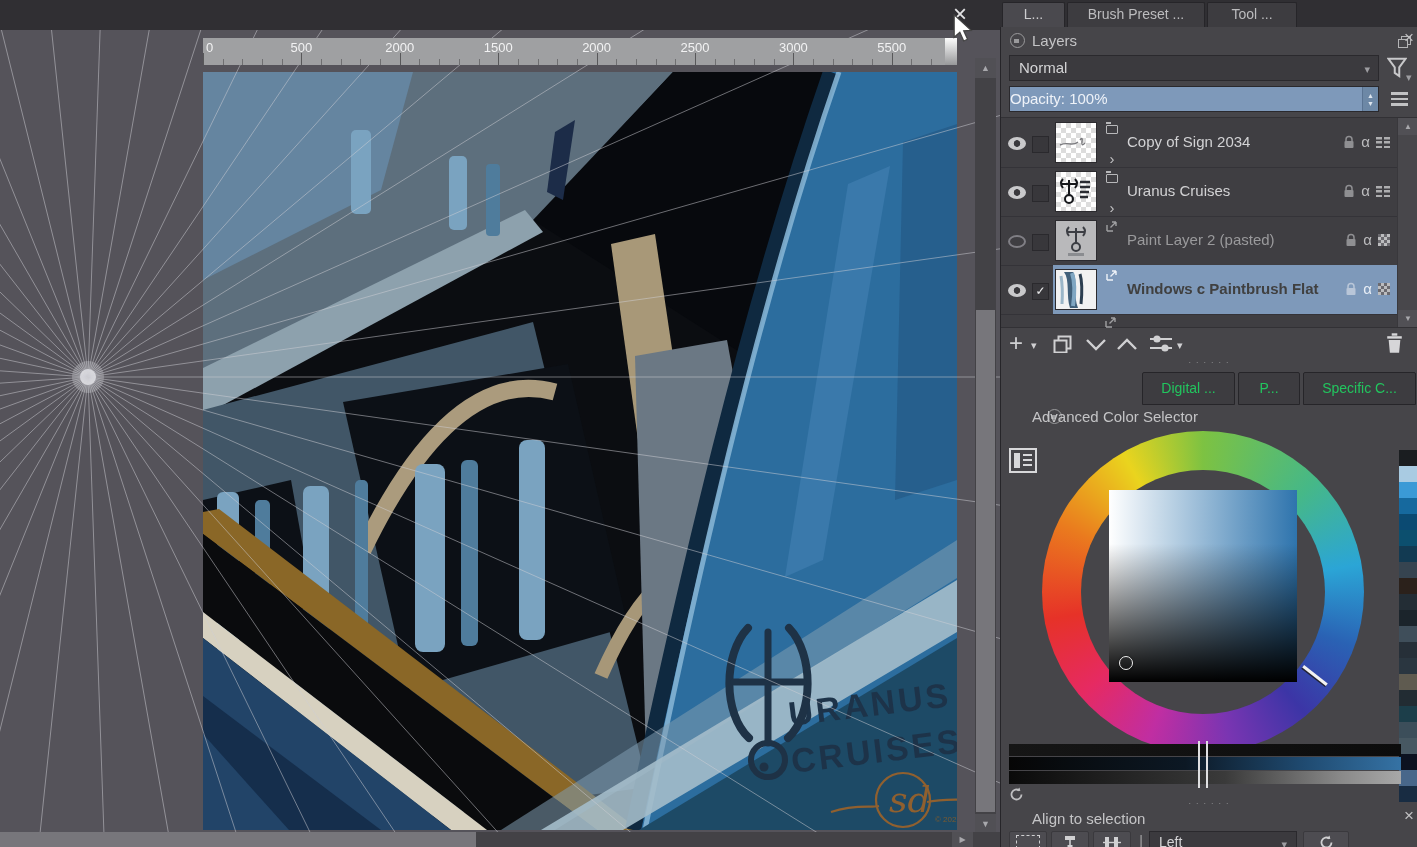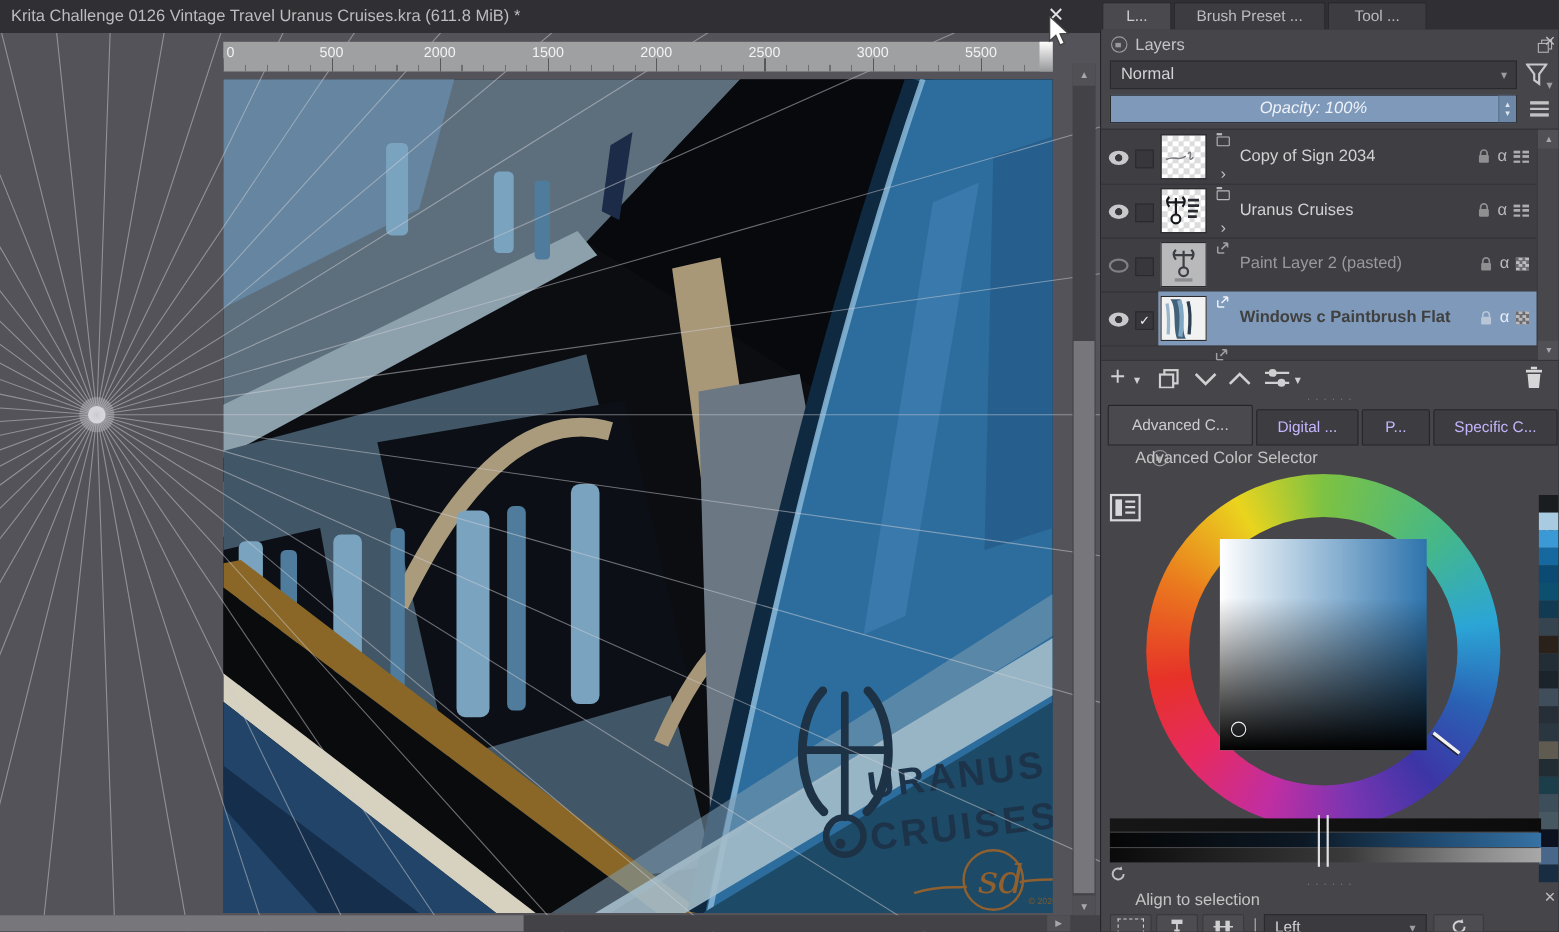--- a/index.html
+++ b/index.html
@@ -25,21 +25,21 @@
   .lockcirc::after{content:"";position:absolute;left:3.2px;top:4.5px;width:5px;height:4px;background:#9a9a9c;}
   .float-ic{width:13px;height:12px;position:relative;display:inline-block;}
   .float-ic::before{content:"";position:absolute;right:0;top:0;width:8px;height:7px;border:1.5px solid #b4b4b6;}
   .float-ic::after{content:"";position:absolute;left:0;bottom:0;width:8px;height:7px;border:1.5px solid #b4b4b6;background:#464549;}
   .dock-x{font-size:17px;color:#c0c0c2;line-height:14px;}
 
   .select-box{background:#3b3a3e;border:1px solid #2a292d;box-sizing:border-box;font-size:15px;color:#d4d4d6;}
   .caret{color:#9d9da1;font-size:11px;}
 
   .opacity-bar{background:#7e99ba;border:1px solid #2a292d;box-sizing:border-box;}
-  .opacity-text{width:100%;text-align:center;font-size:15px;color:#eef2f8;line-height:24px;font-style:italic;}
+  .opacity-text{width:100%;font-size:15px;color:#eef2f8;line-height:24px;}
   .spin{position:absolute;right:0;top:0;width:15px;height:100%;background:#6d88a6;border-left:1px solid #5a7392;
         display:flex;flex-direction:column;align-items:center;justify-content:center;gap:1px;font-size:7px;color:#dde5ee;}
   .burger{display:flex;flex-direction:column;gap:3px;}
   .burger span{display:block;width:17px;height:2.5px;background:#c2c2c4;}
 
   
   .layerlist{left:0;top:90px;width:417px;height:209px;background:#3f3e42;border-top:1px solid #323135;border-bottom:1px solid #323135;}
   .lrow{position:absolute;left:0;width:397px;height:49px;border-bottom:1px solid #343338;}
   .eye{position:absolute;left:7px;top:19px;width:18px;height:13px;border-radius:50%;
        background:radial-gradient(circle at 50% 50%, #39383c 0 3px, #c9c9cb 3.6px);}
@@ -68,21 +68,21 @@
   .listscroll{position:absolute;right:0;top:0;width:20px;height:100%;background:#48474b;border-left:1px solid #39383c;}
   .sbtn{position:absolute;left:0;width:20px;height:17px;background:#515055;color:#a8a8ac;font-size:8px;text-align:center;line-height:17px;}
   .partial{position:absolute;left:0;top:197px;width:397px;height:12px;background:#3f3e42;}
 
   
   .ltoolbar{left:0;top:303px;width:417px;height:27px;}
   .tbico{position:absolute;top:2px;color:#d0d0d2;}
   .handle{width:100%;text-align:center;color:#8a8a8c;font-size:9px;letter-spacing:1px;line-height:6px;}
 
   
-  .ctab{position:absolute;box-sizing:border-box;background:#3d3c40;border:1px solid #262529;color:#c4b5fd;font-size:14px;
+  .ctab{position:absolute;box-sizing:border-box;background:#3d3c40;border:1px solid #262529;color:#22c55e;font-size:14px;
         text-align:center;border-radius:2px 2px 0 0;overflow:hidden;white-space:nowrap;}
   .ctab.active{background:#4a494e;color:#cdcdcf;}
 
   
   .wheel{border-radius:50%;background:conic-gradient(from 0deg,
       #7dc242 0deg,#46b887 45deg,#2ba5d6 80deg,#2a62b4 110deg,#3c35a6 140deg,#7a35b2 170deg,
       #c02ea2 200deg,#e62a62 230deg,#e63228 260deg,#ea7a1e 295deg,#ead41e 330deg,#7dc242 360deg);}
   .wheel-hole{position:absolute;left:39px;top:39px;width:244px;height:244px;border-radius:50%;background:#464549;}
   .ring-marker{position:absolute;left:258px;top:243px;width:30px;height:3px;background:#f2f2f2;box-shadow:0 1.5px 0 #223;transform:rotate(38deg);}
   .sv-square{background:linear-gradient(to top,#000 0%,rgba(0,0,0,0) 72%),linear-gradient(to right,#ffffff,#2e74ad);}
@@ -268,21 +268,20 @@
     <div class="vs-btn" style="top:0;">▲</div>
     <div class="vs-thumb"></div>
     <div class="vs-btn" style="top:756px;">▼</div>
   </div>
   <div class="abs hscroll">
     <div class="hs-thumb"></div>
     <div class="hs-btn">▶</div>
   </div>
 
   <div class="abs titlebar">
-    <div class="abs title-text">Krita Challenge 0126 Vintage Travel Uranus Cruises.kra (611.8 MiB) *</div>
     <div class="abs close-x">×</div>
   </div>
 
   <svg class="abs cursor" width="22" height="30" viewBox="0 0 12 17">
     <path d="M1,0.5 L1,13.2 L4.2,10.3 L6.4,15.3 L8.6,14.3 L6.4,9.5 L10.6,9.3 Z" fill="#ffffff" stroke="#444" stroke-width="0.7"></path>
   </svg>
 
   <div class="abs toptabs">
     <div class="ttab active" style="left:2px;width:63px;">L...</div>
     <div class="ttab" style="left:67px;width:138px;">Brush Preset ...</div>
@@ -477,21 +476,20 @@
       <span class="tbico caret" style="left:176px;top:9px;">▾</span>
       <svg class="tbico" style="left:385px;top:3px;" width="17" height="20" viewBox="0 0 14 16">
           <rect x="4.7" y="0" width="4.6" height="2" fill="#d6d6d8"></rect>
           <rect x="1" y="2.4" width="12" height="2" fill="#d6d6d8"></rect>
           <path d="M2.2,5.6 h9.6 L10.8,16 H3.2 Z" fill="#d6d6d8"></path>
         </svg>
     </div>
     <div class="abs handle" style="left:0;top:332px;">· · · · · ·</div>
 
     
-    <div class="ctab active" style="left:6px;top:341px;width:132px;height:37px;line-height:35px;">Advanced C...</div>
     <div class="ctab" style="left:141px;top:345px;width:93px;height:33px;line-height:31px;">Digital ...</div>
     <div class="ctab" style="left:237px;top:345px;width:62px;height:33px;line-height:31px;">P...</div>
     <div class="ctab" style="left:302px;top:345px;width:113px;height:33px;line-height:31px;">Specific C...</div>
 
     
     <span class="abs lockcirc" style="left:9px;top:382px;"></span>
     <div class="abs dock-title" style="left:31px;top:381px;">Advanced Color Selector</div>
     <div class="abs shape-ic" style="left:8px;top:402px;"></div>
 
     <div class="abs wheel" style="left:41px;top:404px;width:322px;height:322px;">

